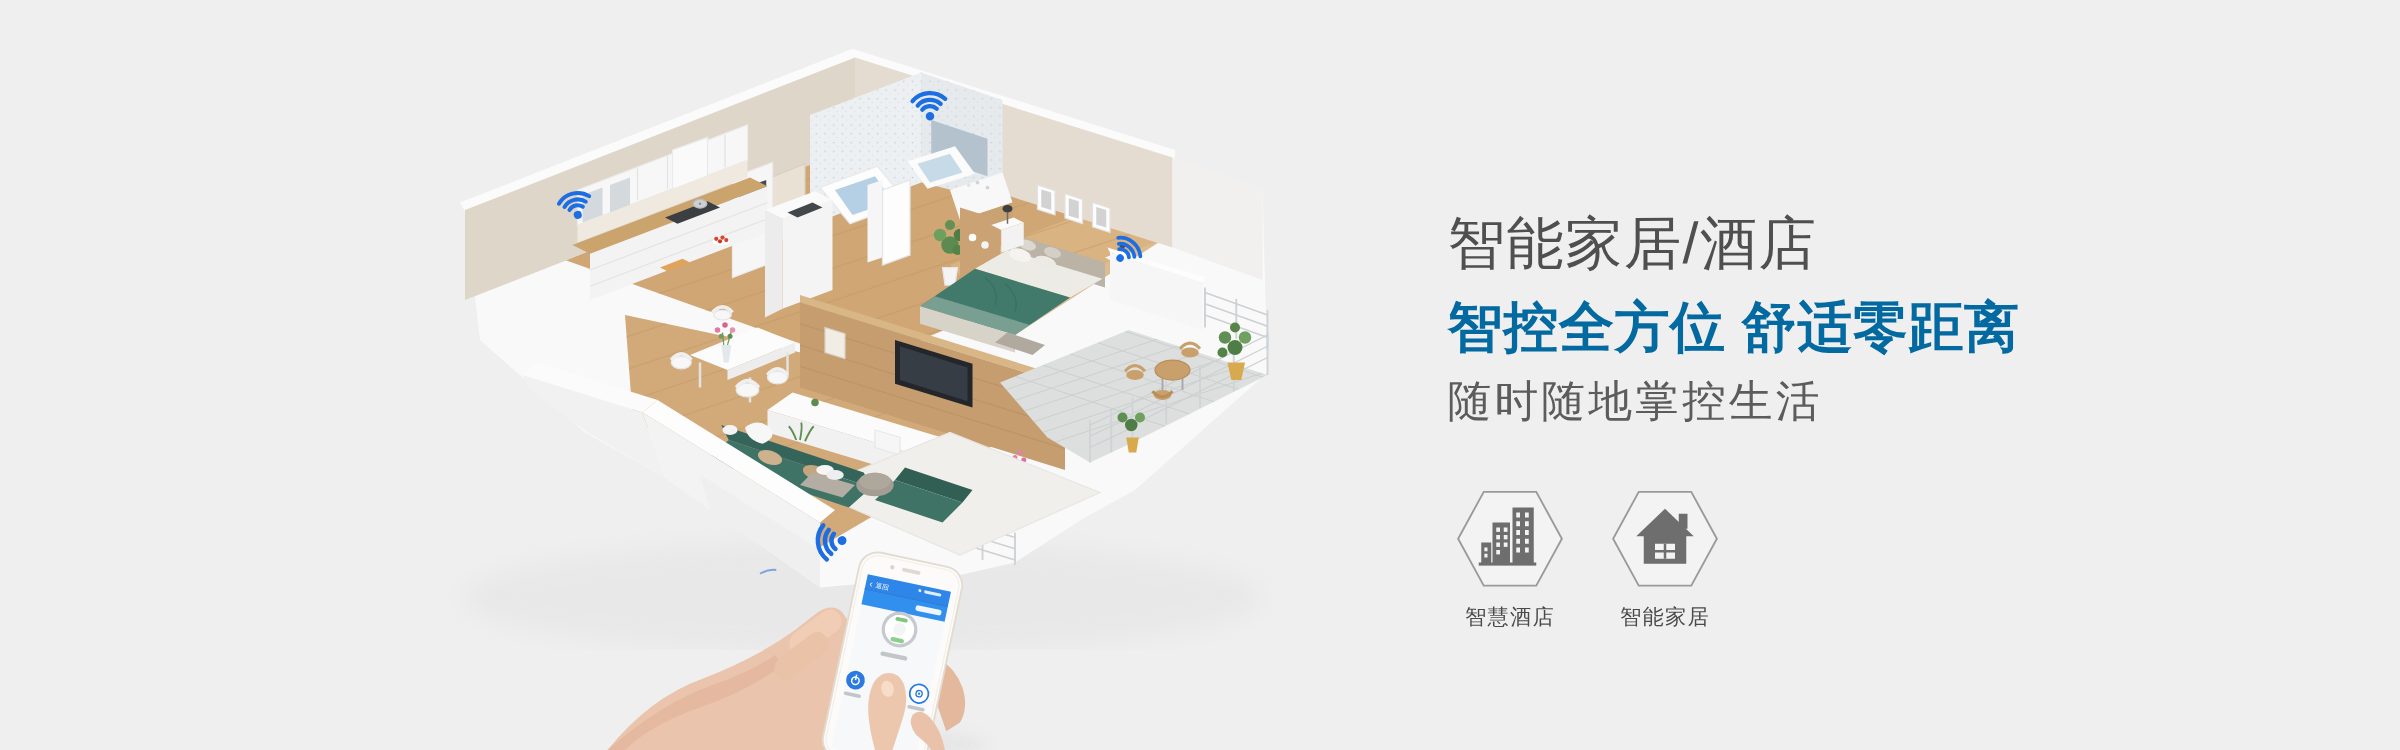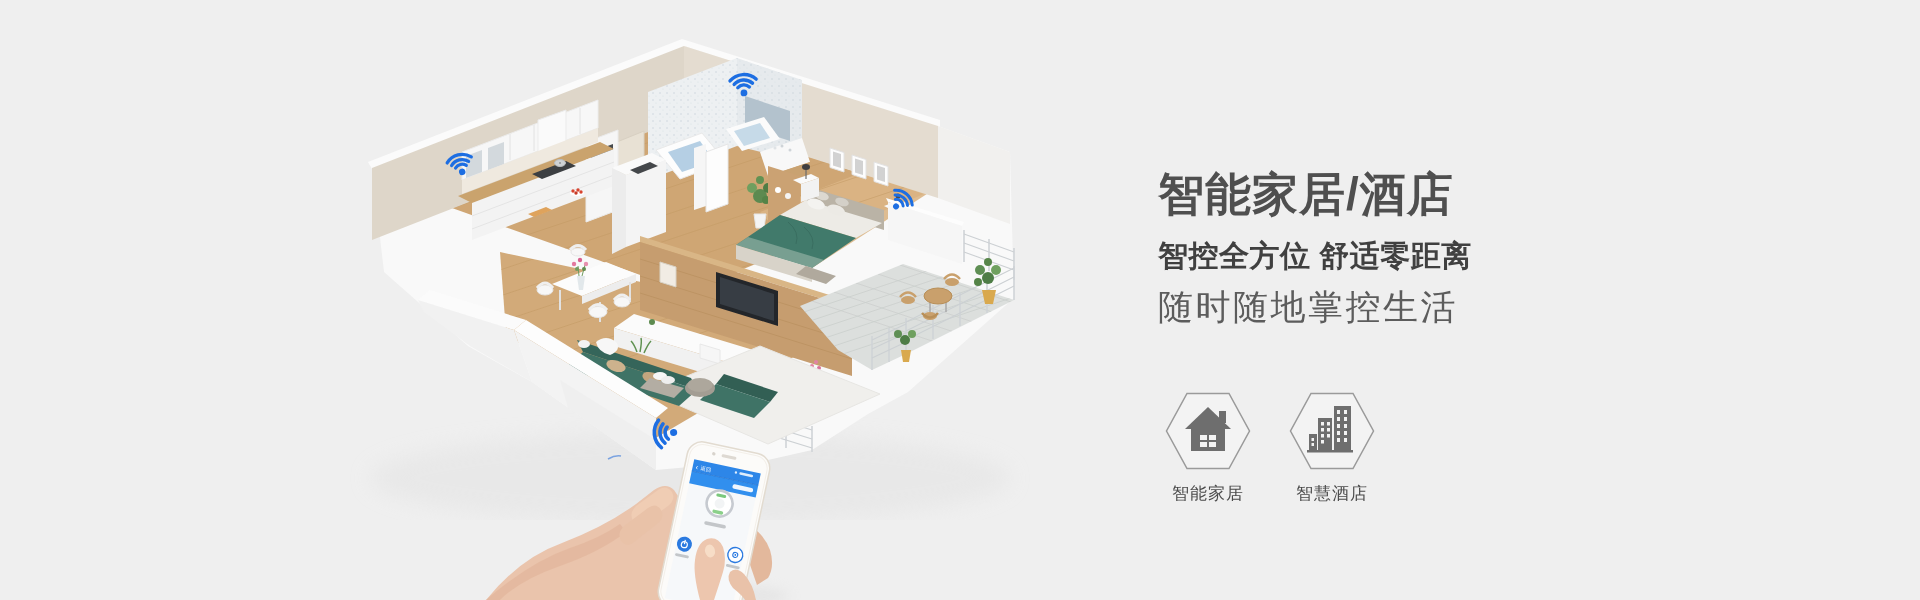--- a/index.html
+++ b/index.html
@@ -1,21 +1,21 @@
 <!DOCTYPE html>
 <html><head>
 <meta charset="utf-8">
 <style>
   html,body{margin:0;padding:0;}
   .stage{position:relative;width:1920px;height:600px;background:#efefef;overflow:hidden;
          font-family:"Liberation Sans","DejaVu Sans",sans-serif;}
   .stage svg{position:absolute;display:block;}
   .hero{position:absolute;left:1158px;top:168px;}
-  .hero h1{margin:0;font-size:46px;font-weight:700;color:#4f4f4f;letter-spacing:1px;line-height:1.15;}
-  .hero h2{margin:18px 0 0 0;font-size:30px;font-weight:800;color:#404040;letter-spacing:.5px;line-height:1.1;}
+  .hero h1{margin:0;font-size:46px;font-weight:400;color:#4f4f4f;letter-spacing:1px;line-height:1.15;}
+  .hero h2{margin:18px 0 0 0;font-size:44px;font-weight:800;color:#0369a1;letter-spacing:.5px;line-height:1.1;}
   .hero p{margin:16px 0 0 0;font-size:35px;font-weight:300;color:#5c5c5c;letter-spacing:2.5px;line-height:1.1;}
   .features{position:absolute;left:1164px;top:392px;display:flex;gap:36px;}
   .hex-item{width:88px;display:flex;flex-direction:column;align-items:center;}
   .hex-item svg{position:static;}
   .hex-label{margin-top:12px;font-size:17px;color:#4a4a4a;letter-spacing:1px;white-space:nowrap;}
 </style>
 </head>
 <body>
 
 <div class="stage">
@@ -411,34 +411,20 @@
     <path d="M756,600 Q753,584 744,574 Q736,566 730,572 Q726,579 733,588 Q743,596 745,600 Z" fill="#e9c2a9"></path>
   </svg>
 
   <div class="hero">
     <h1>智能家居/酒店</h1>
     <h2>智控全方位 舒适零距离</h2>
     <p>随时随地掌控生活</p>
   </div>
 
   <div class="features">
-    <div class="hex-item">
-      <svg width="86" height="78" viewBox="0 0 86 78">
-        <polygon points="22,1.5 64,1.5 84.5,39 64,76.5 22,76.5 1.5,39" fill="#f3f3f3" stroke="#9a9a9a" stroke-width="1.5"></polygon>
-        <g fill="#6e6e6e">
-          <rect x="54" y="19" width="7" height="12"></rect>
-          <polygon points="43,15 66,37 20,37"></polygon>
-          <rect x="26" y="36" width="34" height="23"></rect>
-          <rect x="35" y="43" width="16" height="12" fill="#f3f3f3"></rect>
-          <line x1="43" y1="43" x2="43" y2="55" stroke="#6e6e6e" stroke-width="2"></line>
-          <line x1="35" y1="49" x2="51" y2="49" stroke="#6e6e6e" stroke-width="2"></line>
-        </g>
-      </svg>
-      <div class="hex-label">智能家居</div>
-    </div>
     <div class="hex-item">
       <svg width="86" height="78" viewBox="0 0 86 78">
         <polygon points="22,1.5 64,1.5 84.5,39 64,76.5 22,76.5 1.5,39" fill="#f3f3f3" stroke="#9a9a9a" stroke-width="1.5"></polygon>
         <g>
           <rect x="45" y="14" width="17" height="45" fill="#6e6e6e"></rect>
           <rect x="29" y="26" width="14" height="33" fill="#6e6e6e"></rect>
           <rect x="20" y="42" width="8" height="17" fill="#6e6e6e"></rect>
           <g fill="#f3f3f3">
             <rect x="48" y="18" width="3" height="4"></rect>
               <rect x="55" y="18" width="3" height="4"></rect>
@@ -458,15 +444,29 @@
               <rect x="38" y="42" width="3" height="3.5"></rect>
             <rect x="32" y="48" width="3" height="3.5"></rect>
             <rect x="22.5" y="46" width="2.5" height="3"></rect>
               <rect x="22.5" y="51" width="2.5" height="3"></rect>
           </g>
           <rect x="18" y="58" width="46" height="2.5" fill="#6e6e6e"></rect>
         </g>
       </svg>
       <div class="hex-label">智慧酒店</div>
     </div>
+    <div class="hex-item">
+      <svg width="86" height="78" viewBox="0 0 86 78">
+        <polygon points="22,1.5 64,1.5 84.5,39 64,76.5 22,76.5 1.5,39" fill="#f3f3f3" stroke="#9a9a9a" stroke-width="1.5"></polygon>
+        <g fill="#6e6e6e">
+          <rect x="54" y="19" width="7" height="12"></rect>
+          <polygon points="43,15 66,37 20,37"></polygon>
+          <rect x="26" y="36" width="34" height="23"></rect>
+          <rect x="35" y="43" width="16" height="12" fill="#f3f3f3"></rect>
+          <line x1="43" y1="43" x2="43" y2="55" stroke="#6e6e6e" stroke-width="2"></line>
+          <line x1="35" y1="49" x2="51" y2="49" stroke="#6e6e6e" stroke-width="2"></line>
+        </g>
+      </svg>
+      <div class="hex-label">智能家居</div>
+    </div>
   </div>
 
 </div>
 
 </body></html>

